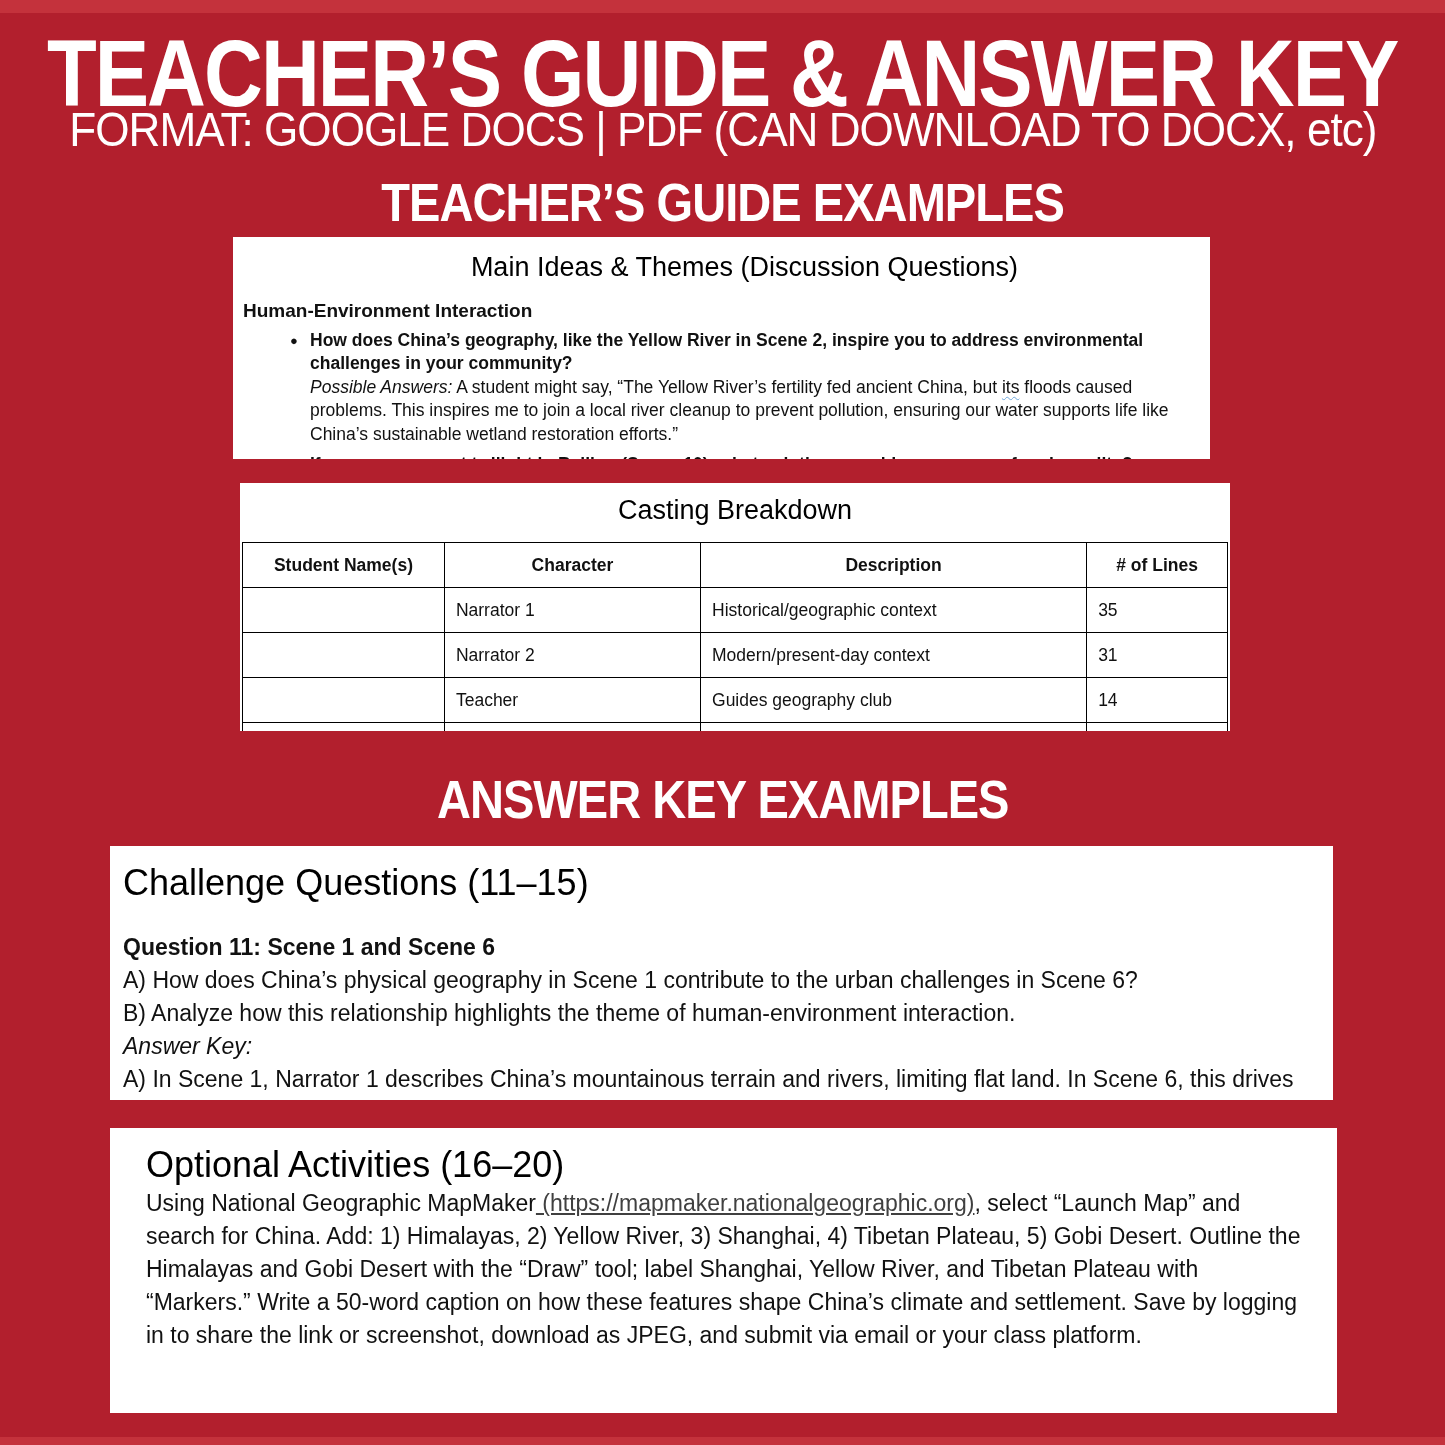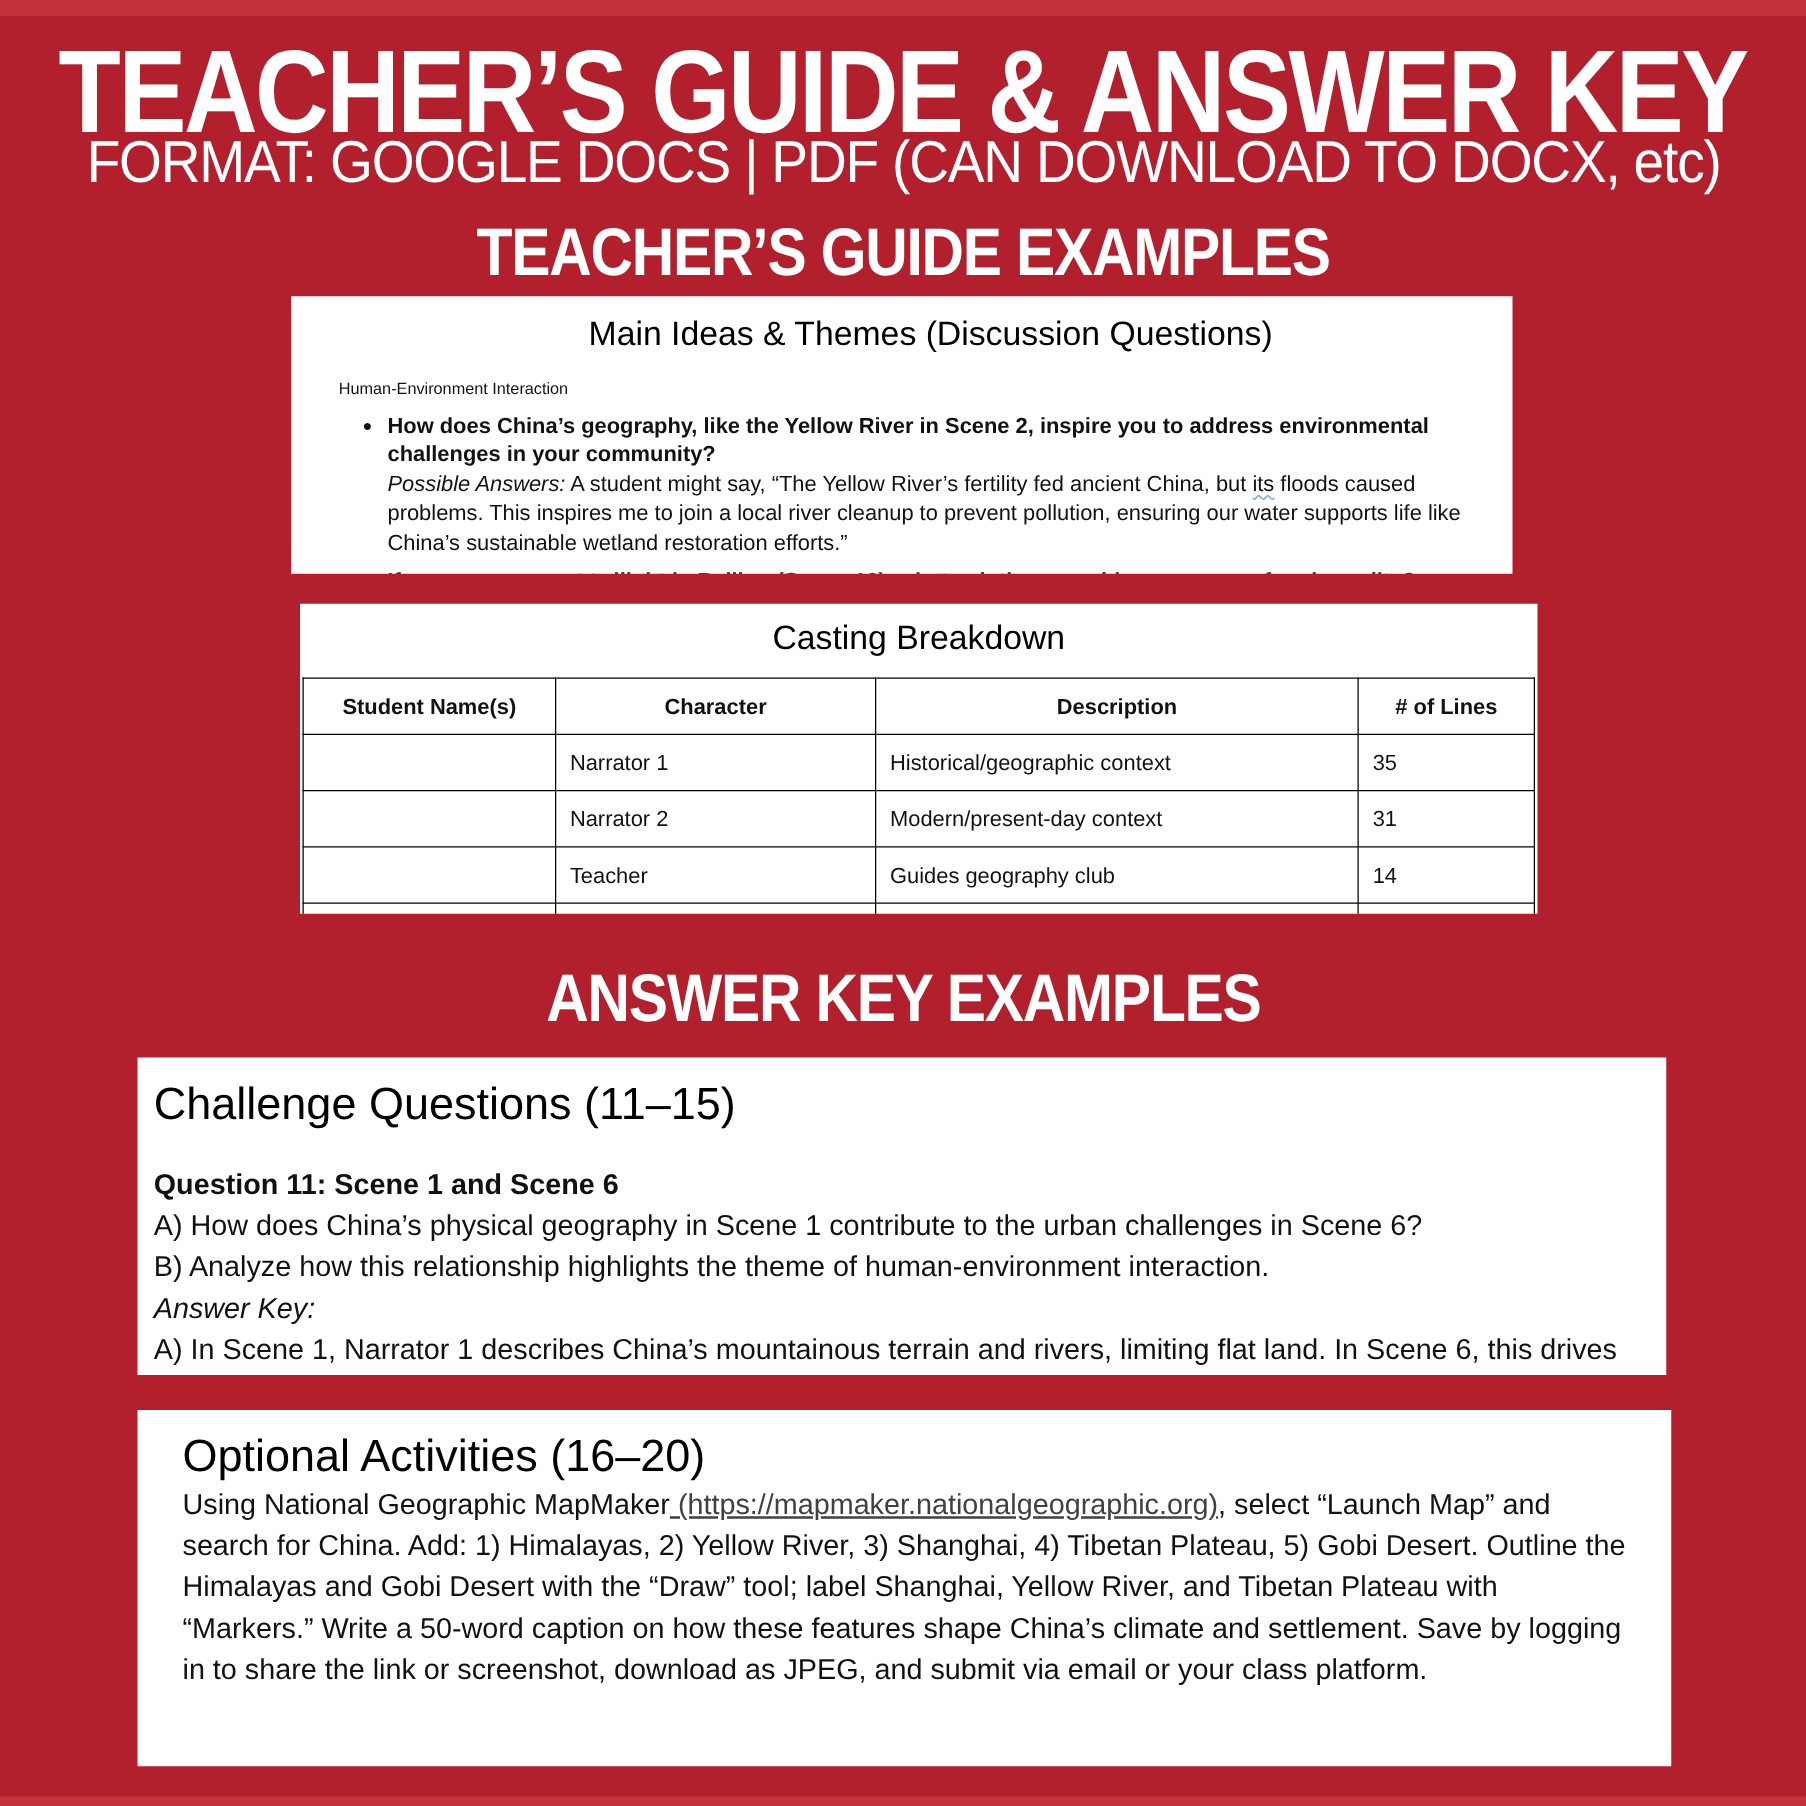--- a/index.html
+++ b/index.html
@@ -42,21 +42,21 @@
     text-align: center;
     font-size: 27px;
     font-weight: normal;
     color: #000000;
   }
 
   
   #panel-main-ideas { left: 233px; top: 237px; width: 977px; height: 222px; }
   #panel-main-ideas .doc-title { margin-top: 15px; margin-left: 46px; }
   .mi-body { margin: 16px 18px 0 10px; font-size: 17.5px; line-height: 23.5px; }
-  .mi-section-heading { font-weight: normal; font-size: 13px; margin-bottom: 6px; margin-left: 28px; }
+  .mi-section-heading { font-weight: bold; font-size: 19px; margin-bottom: 6px; }
   .mi-bullet { display: flex; }
   .bullet-dot { width: 32px; text-align: center; flex: 0 0 32px; font-size: 13px; line-height: 23.5px; margin-left: 35px; }
   .mi-bullet-content { flex: 1; padding-right: 6px; }
   .mi-q { font-weight: bold; }
   .mi-clipped { font-weight: bold; margin-top: 7px; white-space: nowrap; }
   .italic { font-style: italic; }
   .squiggle {
     text-decoration: underline;
     text-decoration-style: wavy;
     text-decoration-color: #6FA8DC;

